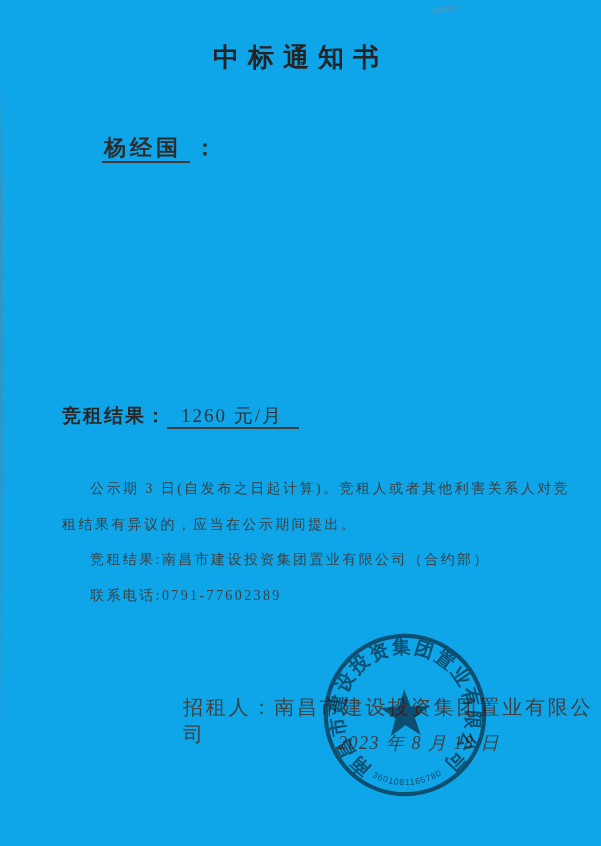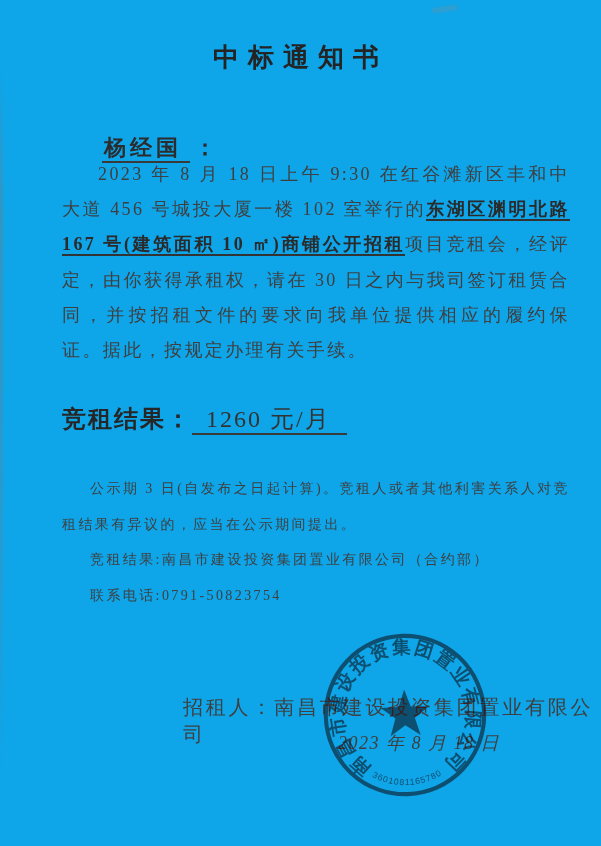--- a/index.html
+++ b/index.html
@@ -68,21 +68,21 @@
     color: #3f3f3f;
   }
   .para-highlight {
     font-weight: bold;
     color: #2a2a2a;
     border-bottom: 2px solid #333;
   }
   .result-line {
     position: absolute;
     top: 403px; left: 62px;
-    font-size: 24px;
+    font-size: 19px;
     letter-spacing: 2px;
   }
   .result-label { font-weight: bold; color: #262626; }
   .result-value {
     border-bottom: 2px solid #3a3a3a;
     padding: 0 16px 1px 14px;
     color: #333;
   }
   .notice-block {
     position: absolute;
@@ -130,30 +130,29 @@
 
   <div class="scan-edge"></div>
   <div class="scan-mark"></div>
 
   <div class="doc-title">中标通知书</div>
 
   <div class="addressee-line">
     <span class="addressee-name">杨经国</span><span class="addressee-colon">：</span>
   </div>
 
-  <p class="body-para"><span>2023 年 8 月 18 日上午 9:30 在红谷滩新区丰和中大道 456 号城投大厦一楼 102 室举行的</span><span class="para-highlight">东湖区渊明北路 167 号(建筑面积 10 ㎡)商铺公开招租</span><span>项目竞租会，经评定，由你获得承租权，请在 30 日之内与我司签订租赁合同，并按招租文件的要求向我单位提供相应的履约保证。据此，按规定办理有关手续。</span></p>
 
   <div class="result-line">
     <span class="result-label">竞租结果：</span><span class="result-value">1260 元/月</span>
   </div>
 
   <div class="notice-block">
     <p>公示期 3 日(自发布之日起计算)。竞租人或者其他利害关系人对竞租结果有异议的，应当在公示期间提出。</p>
     <p class="nowrap">竞租结果:南昌市建设投资集团置业有限公司（合约部）</p>
-    <p class="nowrap">联系电话:0791-50823754</p>
+    <p class="nowrap">联系电话:0791-77602389</p>
   </div>
 
   <div class="signer-line">
     <span>招租人：</span><span>南昌市建设投资集团置业有限公司</span>
   </div>
 
   <div class="date-line">2023 年 8 月 18 日</div>
 
   <svg class="seal" viewBox="0 0 200 200" xmlns="http://www.w3.org/2000/svg">
     <defs>

